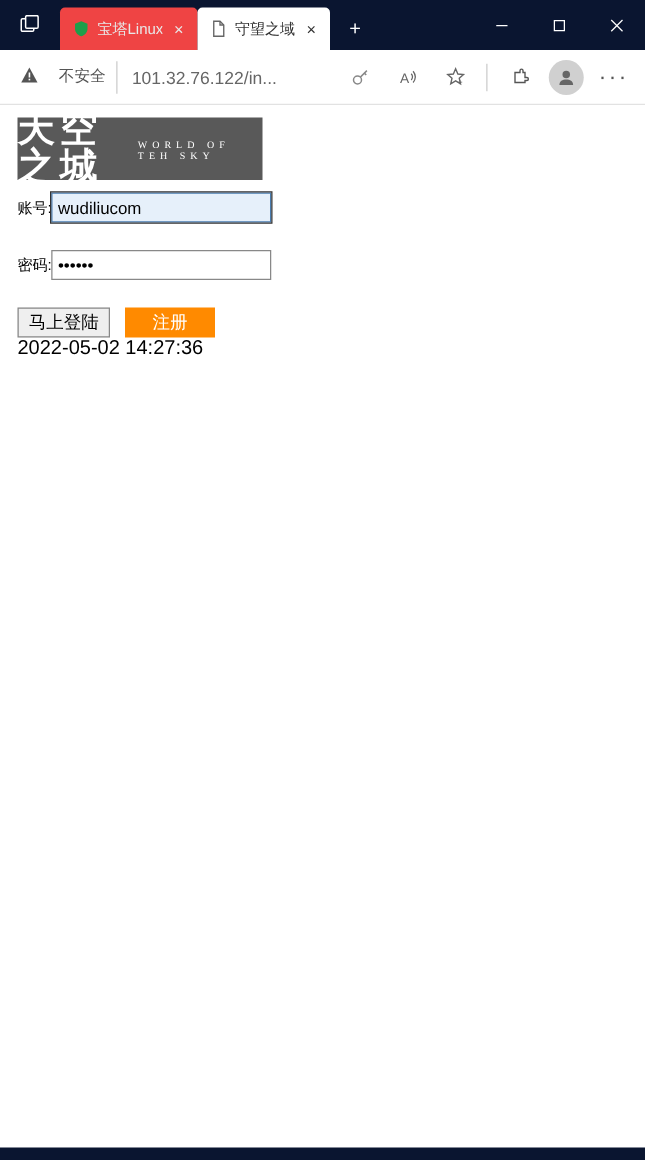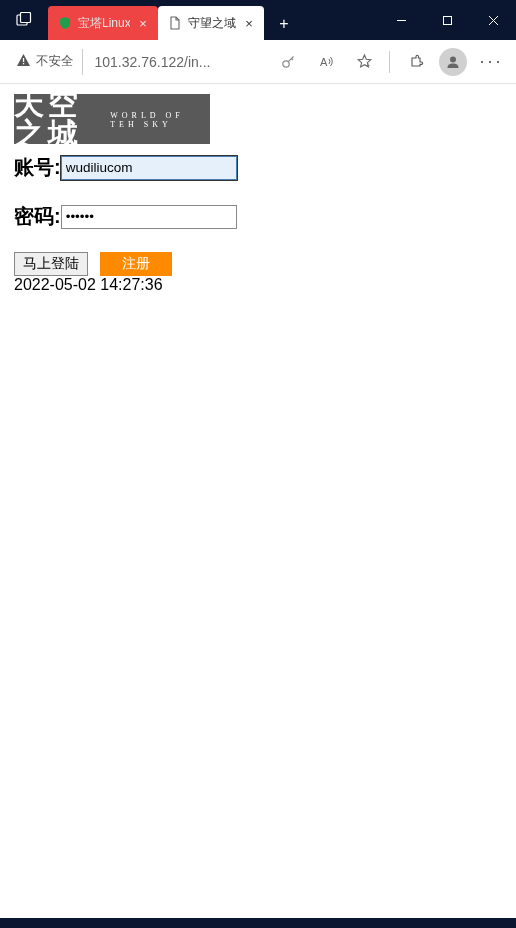--- a/index.html
+++ b/index.html
@@ -119,21 +119,21 @@
       background: #fff;
       border-bottom: 1px solid #e2e2e2;
       display: flex;
       align-items: center;
       padding: 0 8px;
       gap: 4px;
     }
     .insecure {
       display: flex;
       align-items: center;
-      gap: 5px;
+      gap: 16px;
       padding: 0 8px;
       font-size: 12.5px;
       color: #555;
       border-right: 1px solid #ccc;
       height: 26px;
     }
     .insecure-icon {
       font-size: 14px;
       line-height: 1;
     }
@@ -209,22 +209,21 @@
       letter-spacing: 4px;
       margin-top: 1px;
       font-family: Liberation Serif, serif;
     }
     .form-row {
       display: flex;
       align-items: center;
       margin-bottom: 22px;
     }
     .form-label {
-      font-size: 20px;
-      font-weight: bold;
+      font-size: 12px;
     }
     .form-input {
       width: 176px;
       height: 24px;
       border: 1px solid #888;
       padding: 1px 4px;
       font-size: 13.5px;
       font-family: Arial, sans-serif;
     }
     .form-input.active {

